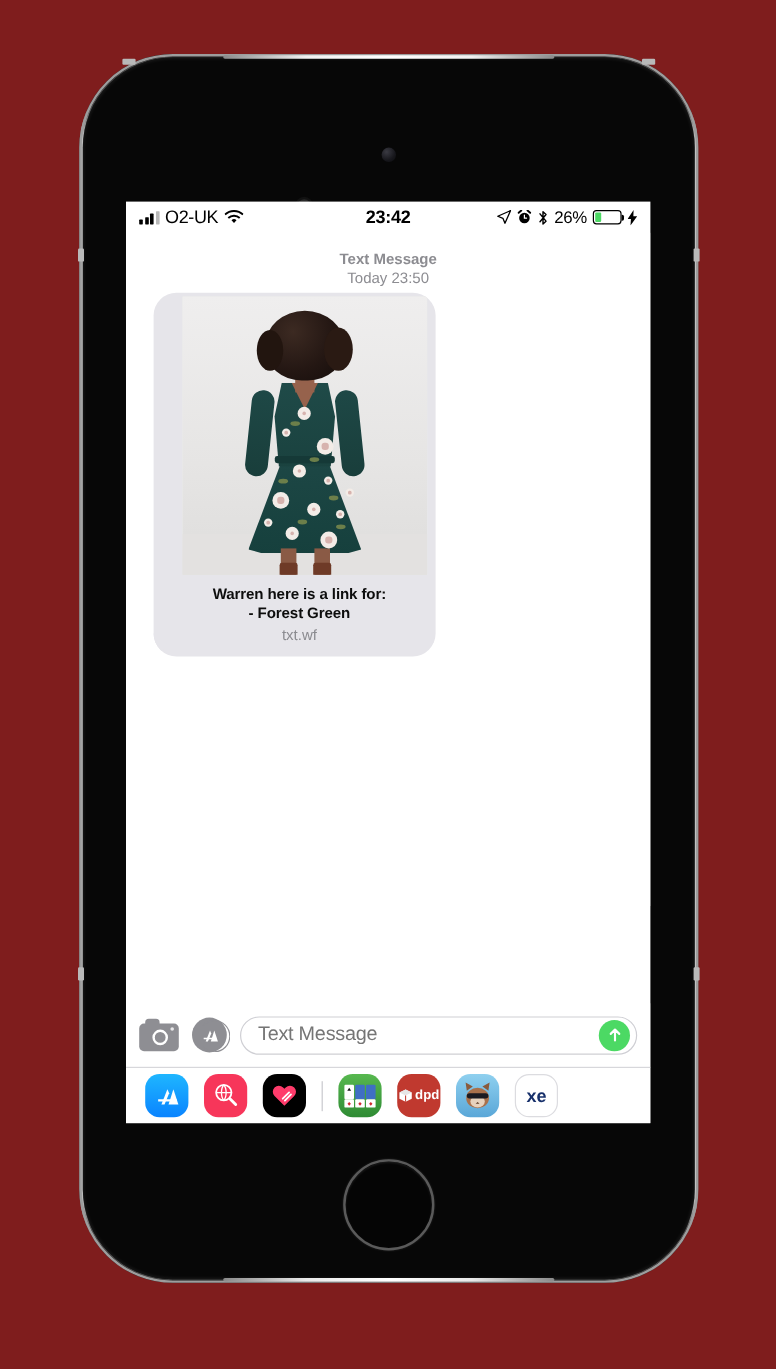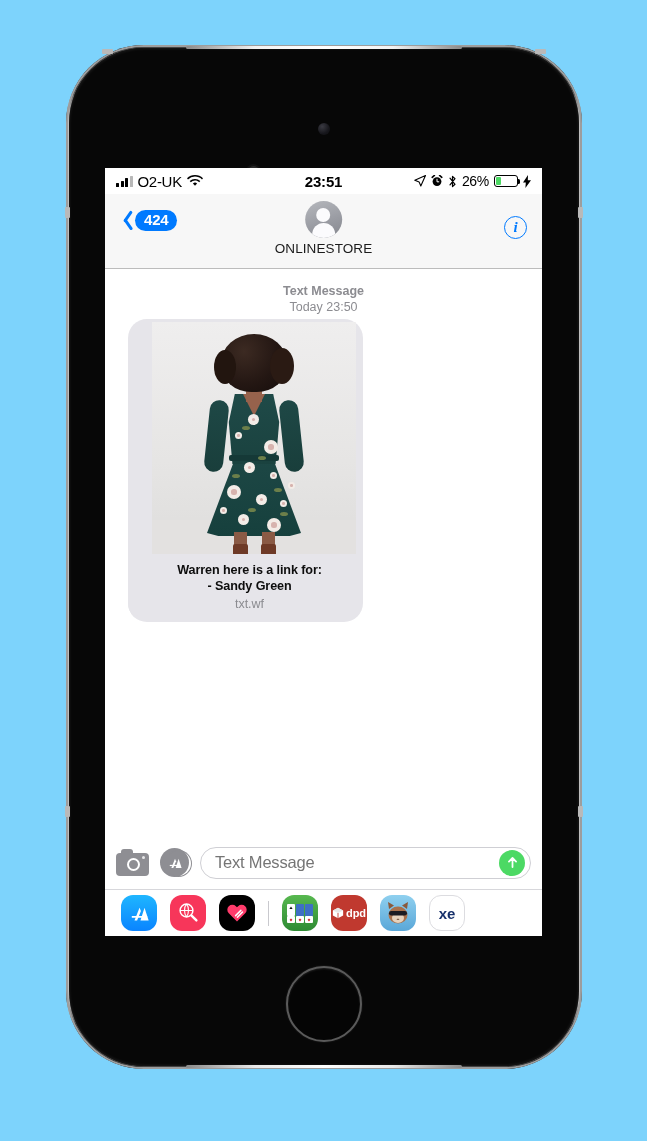--- a/index.html
+++ b/index.html
@@ -4,21 +4,21 @@
 <style>
   * { box-sizing: border-box; margin: 0; padding: 0; }
   html, body {
     width: 647px; height: 1141px;
     background: #ffffff;
     font-family: "Liberation Sans", sans-serif;
     overflow: hidden;
   }
 
   
-  .stage { position: relative; width: 647px; height: 1141px; background:#7dd3fc; }
+  .stage { position: relative; width: 647px; height: 1141px; background:#7f1d1d; }
 
   .phone {
     position: absolute;
     left: 66px; top: 45px;
     width: 516px; height: 1024px;
     border-radius: 78px;
     background:
       linear-gradient(90deg,
         rgba(255,255,255,.00) 0px,
         rgba(190,190,190,.95) 2px,
@@ -386,21 +386,21 @@
         </span>
         <span class="carrier">O2-UK</span>
         <span style="display:inline-flex;">
           <svg width="16" height="12" viewBox="0 0 16 12">
             <path d="M8 10.8 5.9 8.5a3.1 3.1 0 0 1 4.2 0z" fill="#000"></path>
             <path d="M8 5.6c1.6 0 3.1.6 4.2 1.7l1.1-1.2A7.5 7.5 0 0 0 8 4a7.5 7.5 0 0 0-5.3 2.1l1.1 1.2A6 6 0 0 1 8 5.6z" fill="#000"></path>
             <path d="M8 1.6c2.6 0 5.1 1 7 2.8l1.0-1.2A11.5 11.5 0 0 0 8 0 11.5 11.5 0 0 0 0 3.2l1.0 1.2A10 10 0 0 1 8 1.6z" fill="#000"></path>
           </svg>
         </span>
       </div>
-      <div class="sb-center">23:51</div>
+      <div class="sb-center">23:42</div>
       <div class="sb-right">
         <span style="display:inline-flex;">
           <svg width="12" height="12" viewBox="0 0 12 12">
               <path d="M11.5.5 .8 5.2l4.3 1.7L6.8 11z" fill="none" stroke="#000" stroke-width="1.1" stroke-linejoin="round"></path>
             </svg>
         </span>
         <span style="display:inline-flex;">
           <svg width="12" height="12" viewBox="0 0 12 12">
             <circle cx="6" cy="6.6" r="4.4" fill="#000"></circle>
             <path d="M1.2 2.3 3.4.4M10.8 2.3 8.6.4" stroke="#000" stroke-width="1.6" stroke-linecap="round"></path>
@@ -417,34 +417,20 @@
           <span class="battery-fill" id="batt-fill" style="width: 26%; background: rgb(76, 217, 100);"></span>
         </span>
         <span style="display:inline-flex;">
           <svg width="8" height="13" viewBox="0 0 8 13">
               <path d="M5 0 0 7.4h2.8L2.4 13 8 5.3H4.8z" fill="#000"></path>
             </svg>
         </span>
       </div>
     </div>
 
-    <div class="navbar">
-      <div class="back-btn">
-        <span class="chev"></span>
-        <span class="badge">424</span>
-      </div>
-      <div class="title-wrap">
-        <div class="avatar">
-          <span class="head"></span>
-            <span class="body"></span>
-        </div>
-        <div class="conv-title">ONLINESTORE</div>
-      </div>
-      <div class="info-btn">i</div>
-    </div>
 
     <div class="convo">
 
       <div class="daystamp">
         <div>Text Message</div>
         <div class="sub">Today 23:50</div>
       </div>
 
 
       <div class="link-row">
@@ -483,21 +469,21 @@
                 <span class="lf" style="left:106px; top:134px;"></span>
                 <span class="lf" style="left:80px; top:152px;"></span>
                 <span class="lf" style="left:122px; top:166px;"></span>
                 <span class="lf" style="left:96px; top:186px;"></span>
                 <span class="lf" style="left:128px; top:190px;"></span>
               </div>
             </div>
           </div>
           <div class="link-cap">
             <div class="t">Warren here is a link for:</div>
-            <div class="t">- Sandy Green</div>
+            <div class="t">- Forest Green</div>
             <div class="d">txt.wf</div>
           </div>
         </div>
       </div>
     </div>
 
     <div class="inputbar">
       <div class="camera-btn">
         <span class="cam-hump"></span>
         <span class="cam-body"></span>

